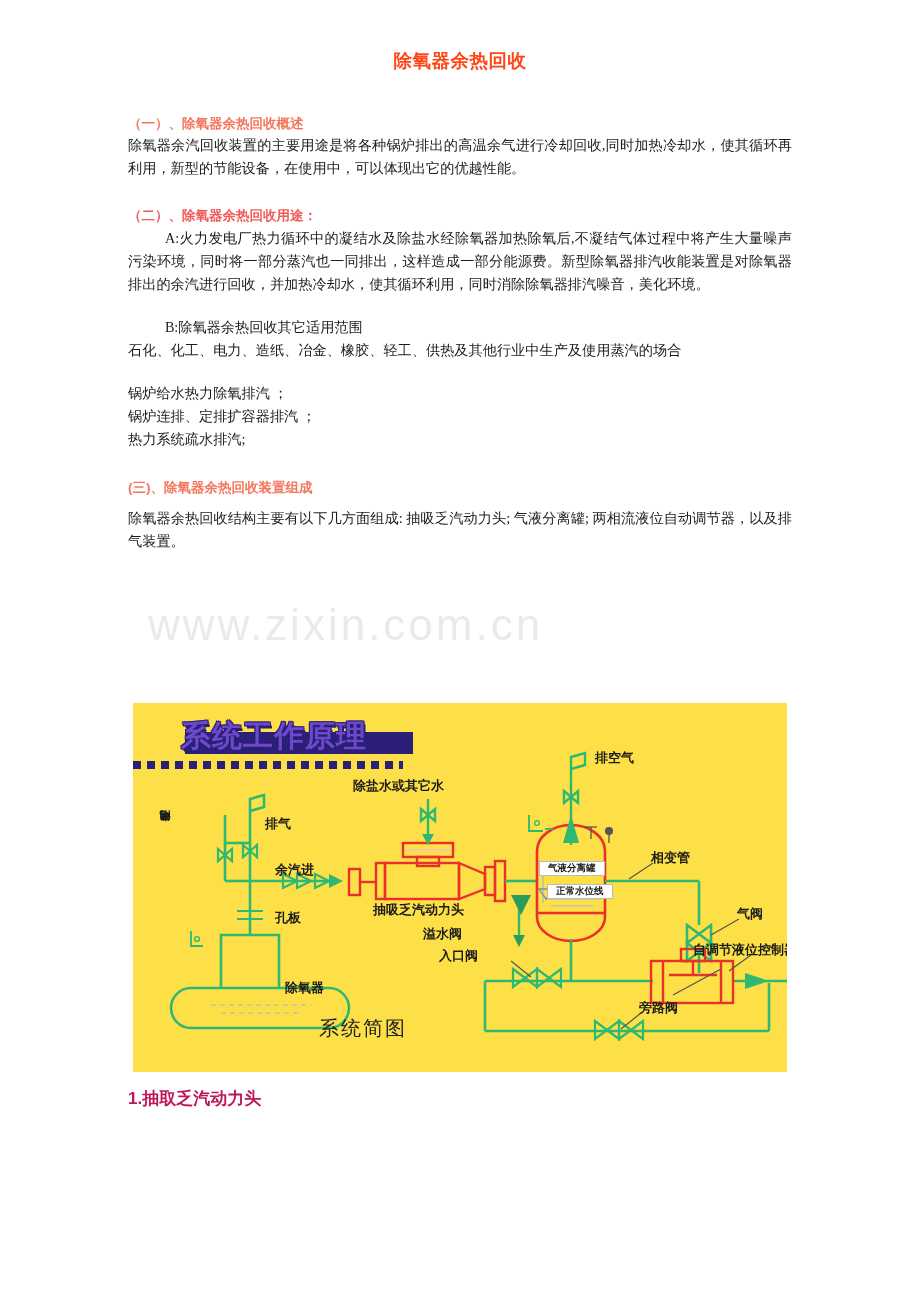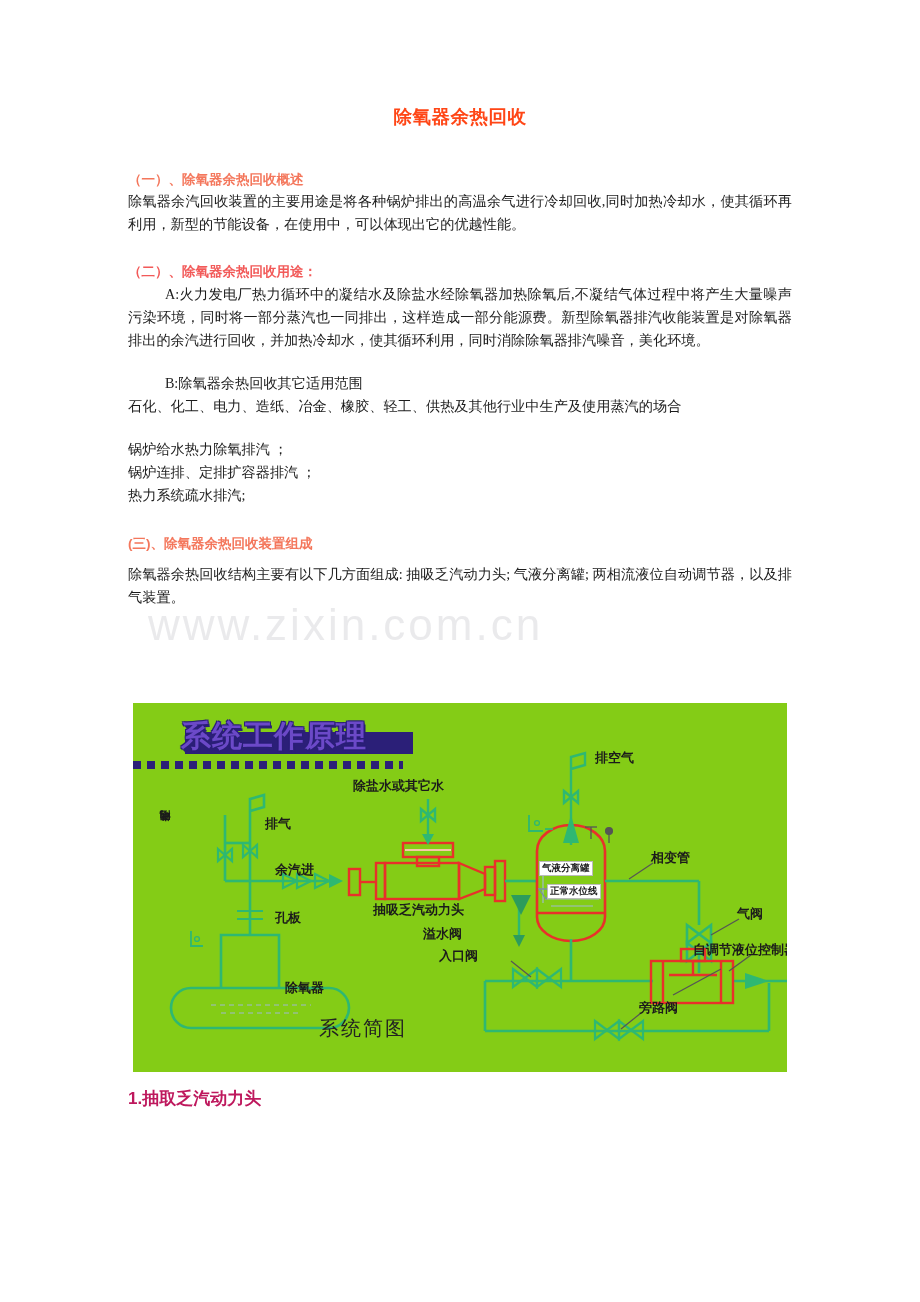--- a/index.html
+++ b/index.html
@@ -29,21 +29,21 @@
     width: 664px;
   }
 
   
   .doc-title {
     text-align: center;
     font-size: 18.5px;
     font-weight: bold;
     color: #ff4616;
     margin: 0;
-    padding-top: 104px;
+    padding-top: 48px;
     letter-spacing: 0.5px;
     font-family: "Liberation Sans", "DejaVu Sans", sans-serif;
   }
 
   
   .sec-head {
     font-size: 13.5px;
     font-weight: bold;
     font-family: "Liberation Sans", "DejaVu Sans", sans-serif;
     margin: 0;
@@ -95,21 +95,21 @@
     font-weight: 300;
   }
 
   
   .figure {
     position: absolute;
     left: 133px;
     top: 703px;
     width: 654px;
     height: 369px;
-    background: #84cc16;
+    background: #fde047;
     overflow: hidden;
   }
   .fig-title-wrap {
     position: absolute;
     left: 48px;
     top: 13px;
     width: 240px;
     height: 46px;
   }
   .fig-title-shadow {
@@ -166,21 +166,21 @@
   .fig-label.big {
     font-size: 20px;
     font-weight: normal;
     font-family: "Liberation Sans", "DejaVu Sans", sans-serif;
     letter-spacing: 2px;
     color: #222;
   }
   .fig-label.boxed {
     background: #ffffff;
     border: 1px solid #bbb;
-    padding: 0 2px;
+    padding: 0 8px;
   }
   .fig-label.rot180 {
     transform: rotate(180deg);
     writing-mode: vertical-rl;
     font-size: 11px;
   }
 </style>
 </head>
 <body>
 

